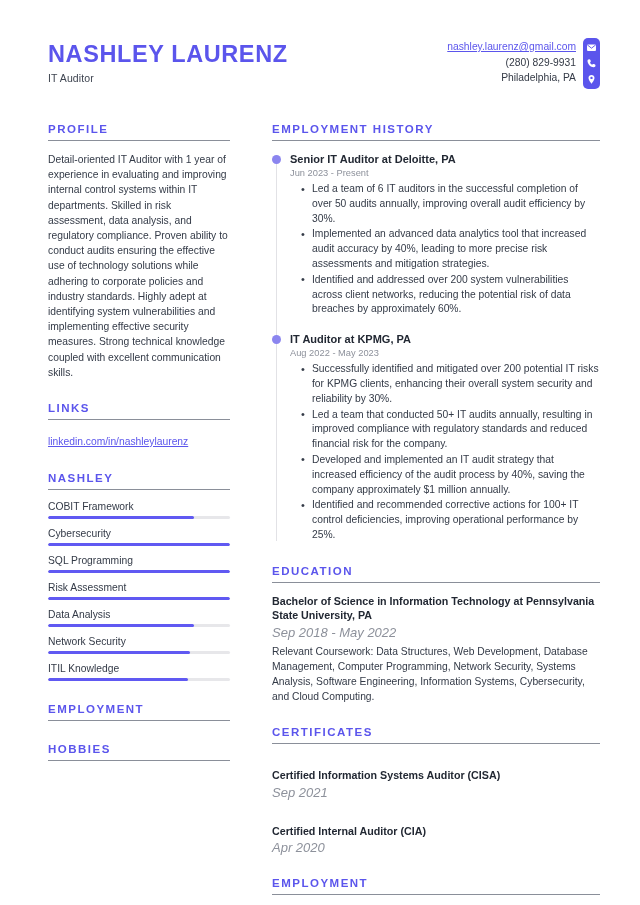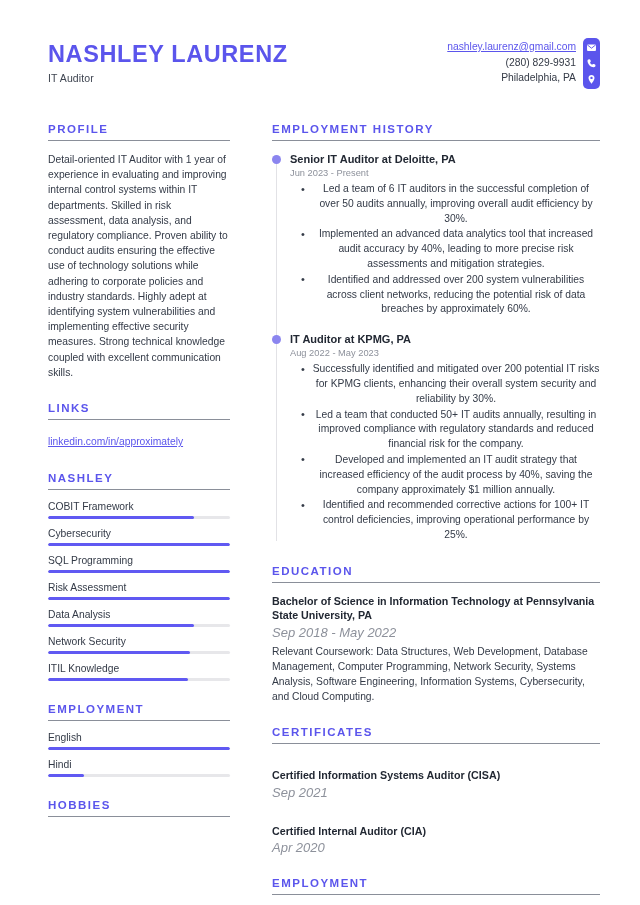--- a/index.html
+++ b/index.html
@@ -176,21 +176,20 @@
     margin: 0;
     padding-left: 22px;
     list-style: none;
   }
   ul.bullets li {
     font-size: 10.3px;
     line-height: 14.8px;
     color: #333a47;
     position: relative;
     margin-bottom: 1px;
-    text-align: center;
   }
   ul.bullets li::before {
     content: "\2022";
     position: absolute;
     left: -11px;
     top: -0.5px;
     color: #333a47;
     font-size: 11px;
   }
 
@@ -260,21 +259,21 @@
 
       <div class="section">
         <div class="section-title">PROFILE</div>
         <div class="section-rule"></div>
         <div class="profile-text">Detail-oriented IT Auditor with 1 year of experience in evaluating and improving internal control systems within IT departments. Skilled in risk assessment, data analysis, and regulatory compliance. Proven ability to conduct audits ensuring the effective use of technology solutions while adhering to corporate policies and industry standards. Highly adept at identifying system vulnerabilities and implementing effective security measures. Strong technical knowledge coupled with excellent communication skills.</div>
       </div>
 
       <div class="section">
         <div class="section-title">LINKS</div>
         <div class="section-rule"></div>
-        <div id="links-list"><a class="link-item" href="#">linkedin.com/in/approximately</a></div>
+        <div id="links-list"><a class="link-item" href="#">linkedin.com/in/nashleylaurenz</a></div>
       </div>
 
       <div class="section">
         <div class="section-title">NASHLEY</div>
         <div class="section-rule"></div>
         <div id="skills-list">
             <div class="skill-row">
               <div class="skill-name">COBIT Framework</div>
               <div class="bar-track">
                 <div class="bar-fill" style="width: 80%;"></div>
@@ -315,34 +314,20 @@
               <div class="bar-track">
                 <div class="bar-fill" style="width: 77%;"></div>
               </div>
             </div>
           </div>
       </div>
 
       <div class="section">
         <div class="section-title">EMPLOYMENT</div>
         <div class="section-rule"></div>
-        <div id="languages-list">
-            <div class="skill-row">
-              <div class="skill-name">English</div>
-              <div class="bar-track">
-                <div class="bar-fill" style="width: 100%;"></div>
-              </div>
-            </div>
-            <div class="skill-row">
-              <div class="skill-name">Hindi</div>
-              <div class="bar-track">
-                <div class="bar-fill" style="width: 20%;"></div>
-              </div>
-            </div>
-          </div>
       </div>
 
       <div class="section">
         <div class="section-title">HOBBIES</div>
         <div class="section-rule"></div>
       </div>
 
     </div>
 
     <div class="col-right">

